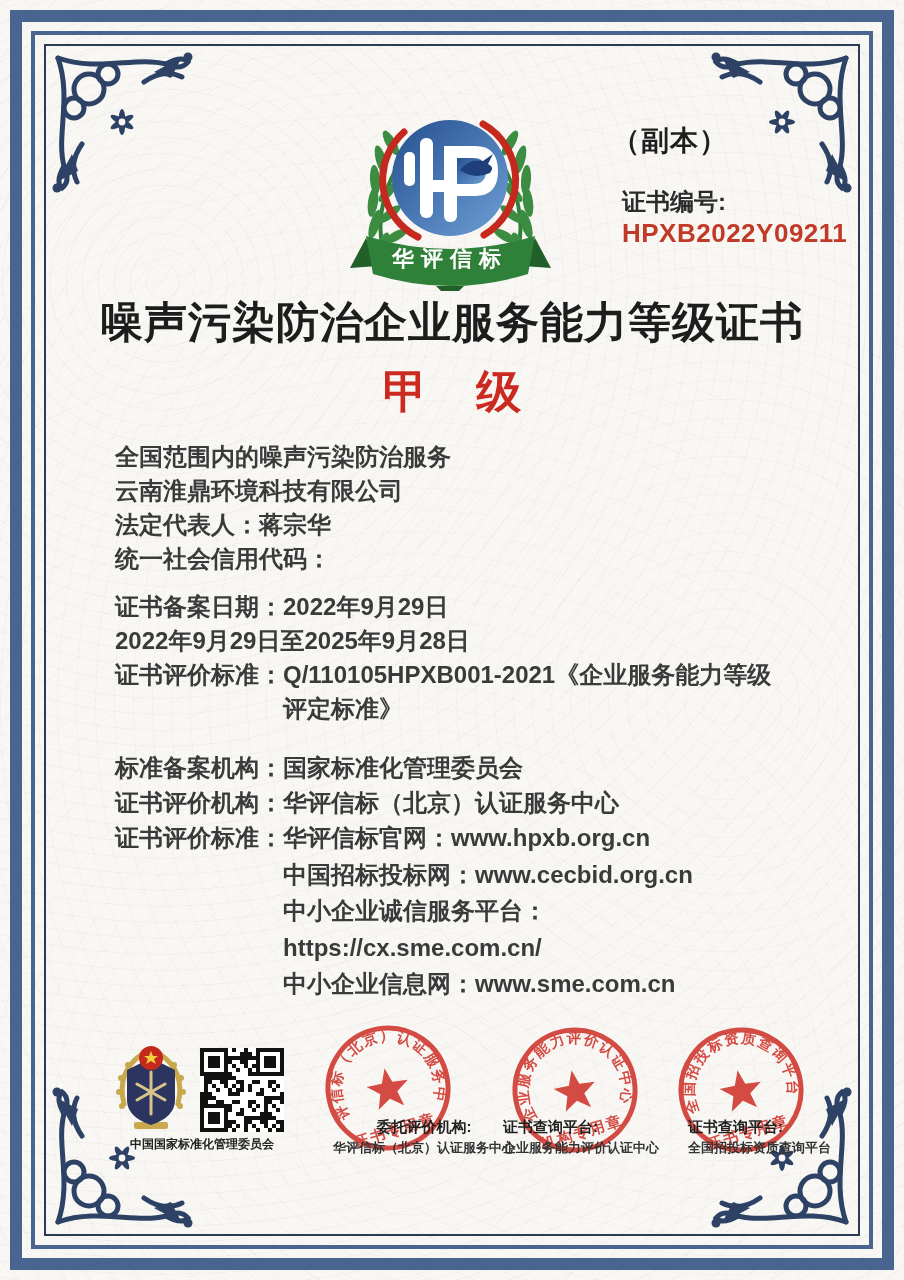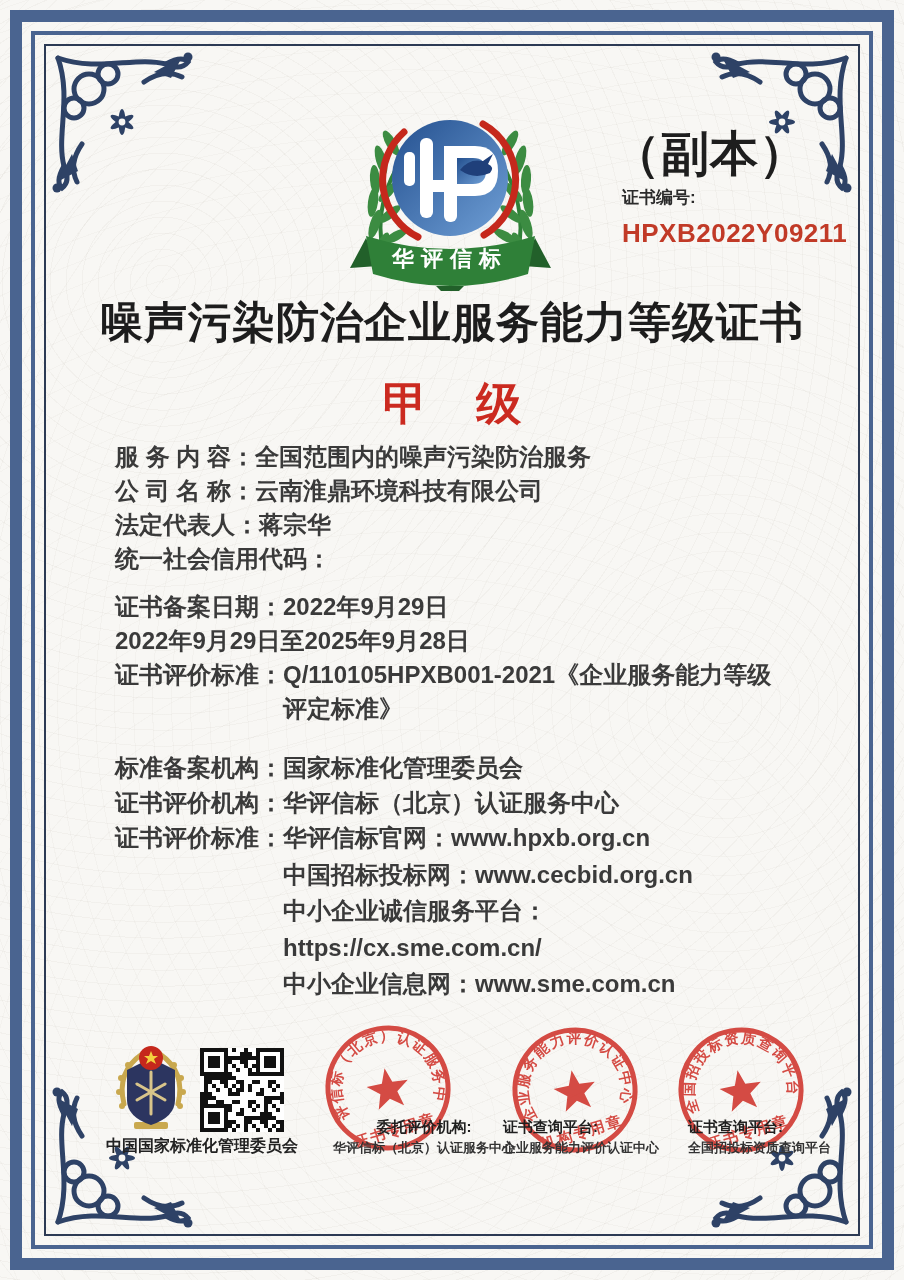--- a/index.html
+++ b/index.html
@@ -16,40 +16,40 @@
   .frame-band{position:absolute;inset:10px;border:12px solid #4a6490;pointer-events:none;}
   .frame-mid{position:absolute;inset:31px;border:4px solid #4a6490;pointer-events:none;}
   .frame-thin{position:absolute;inset:44px;border:2px solid #2c3a54;pointer-events:none;}
   .corner{position:absolute;width:150px;height:150px;pointer-events:none;}
   .corner.tl{left:48px;top:48px;}
   .corner.tr{right:48px;top:48px;transform:rotate(90deg);}
   .corner.br{right:48px;bottom:48px;transform:rotate(180deg);}
   .corner.bl{left:48px;bottom:48px;transform:rotate(270deg);}
   
   .logo{position:absolute;left:348px;top:96px;width:205px;height:195px;}
-  .copy-label{position:absolute;left:612px;top:122px;font-size:48px;font-weight:700;color:#1e1e1e;letter-spacing:1px;}
-  .certno-label{position:absolute;left:622px;top:186px;font-size:17px;font-weight:700;color:#2b2b2b;}
+  .copy-label{position:absolute;left:612px;top:122px;font-size:28px;font-weight:700;color:#1e1e1e;letter-spacing:1px;}
+  .certno-label{position:absolute;left:622px;top:186px;font-size:24px;font-weight:700;color:#2b2b2b;}
   .certno-value{position:absolute;left:622px;top:218px;font-size:26px;font-weight:700;color:#c13a27;letter-spacing:0.5px;}
   
   .title{position:absolute;left:0;top:294px;width:100%;text-align:center;font-size:43px;font-weight:900;color:#1d1d1d;letter-spacing:1px;}
-  .grade{position:absolute;left:0;top:362px;width:100%;text-align:center;font-size:45px;font-weight:900;color:#cb2a20;letter-spacing:18px;text-indent:18px;margin-top:12px;}
+  .grade{position:absolute;left:0;top:362px;width:100%;text-align:center;font-size:45px;font-weight:900;color:#cb2a20;letter-spacing:18px;text-indent:18px;}
   
   .block{position:absolute;left:115px;color:#3a3a3a;font-size:24px;font-weight:600;}
   .row{display:flex;line-height:34px;}
   .row .lbl{white-space:nowrap;}
   .row .val{max-width:505px;}
   .b1{top:440px;}
   .b2{top:590px;}
   .b3{top:750px;}
   .b3 .qval div{line-height:36.5px;}
   .b3 .row{line-height:36.5px;}
   .b3 .row.tight{line-height:35px;}
   .emblem{position:absolute;left:112px;top:1042px;width:78px;height:92px;}
   .qr{position:absolute;left:200px;top:1048px;width:84px;height:84px;}
-  .authority-caption{position:absolute;left:92px;top:1136px;width:220px;text-align:center;font-size:16px;font-weight:600;color:#222;}
+  .authority-caption{position:absolute;left:92px;top:1136px;width:220px;text-align:center;font-size:12px;font-weight:600;color:#222;}
   .seal{position:absolute;width:150px;height:150px;opacity:0.88;}
   .seal svg{transform:rotate(-10deg);}
   .seal1{left:313px;top:1013px;}
   .seal2{left:500px;top:1015px;}
   .seal3{left:666px;top:1015px;}
   .seal-cap{position:absolute;z-index:5;}
   .seal-cap .l1{font-size:15px;font-weight:700;color:#1f1f1f;line-height:22px;}
   .seal-cap .l2{font-size:13px;font-weight:600;color:#333;line-height:20px;white-space:nowrap;}
   .cap1{left:333px;top:1116px;text-align:center;}
   .cap2{left:503px;top:1116px;}
@@ -172,25 +172,23 @@
 
   <div class="copy-label">（副本）</div>
   <div class="certno-label">证书编号:</div>
   <div class="certno-value">HPXB2022Y09211</div>
 
   <div class="title">噪声污染防治企业服务能力等级证书</div>
   <div class="grade">甲 级</div>
 
   <div class="block b1">
     <div class="row">
-      <span class="lbl">服 务 内 容：</span>
       <span class="val">全国范围内的噪声污染防治服务</span>
     </div>
     <div class="row">
-      <span class="lbl">公 司 名 称：</span>
       <span class="val">云南淮鼎环境科技有限公司</span>
     </div>
     <div class="row">
       <span class="lbl">法定代表人：</span>
       <span class="val">蒋宗华</span>
     </div>
     <div class="row">
       <span class="lbl">统一社会信用代码：</span>
     </div>
   </div>

